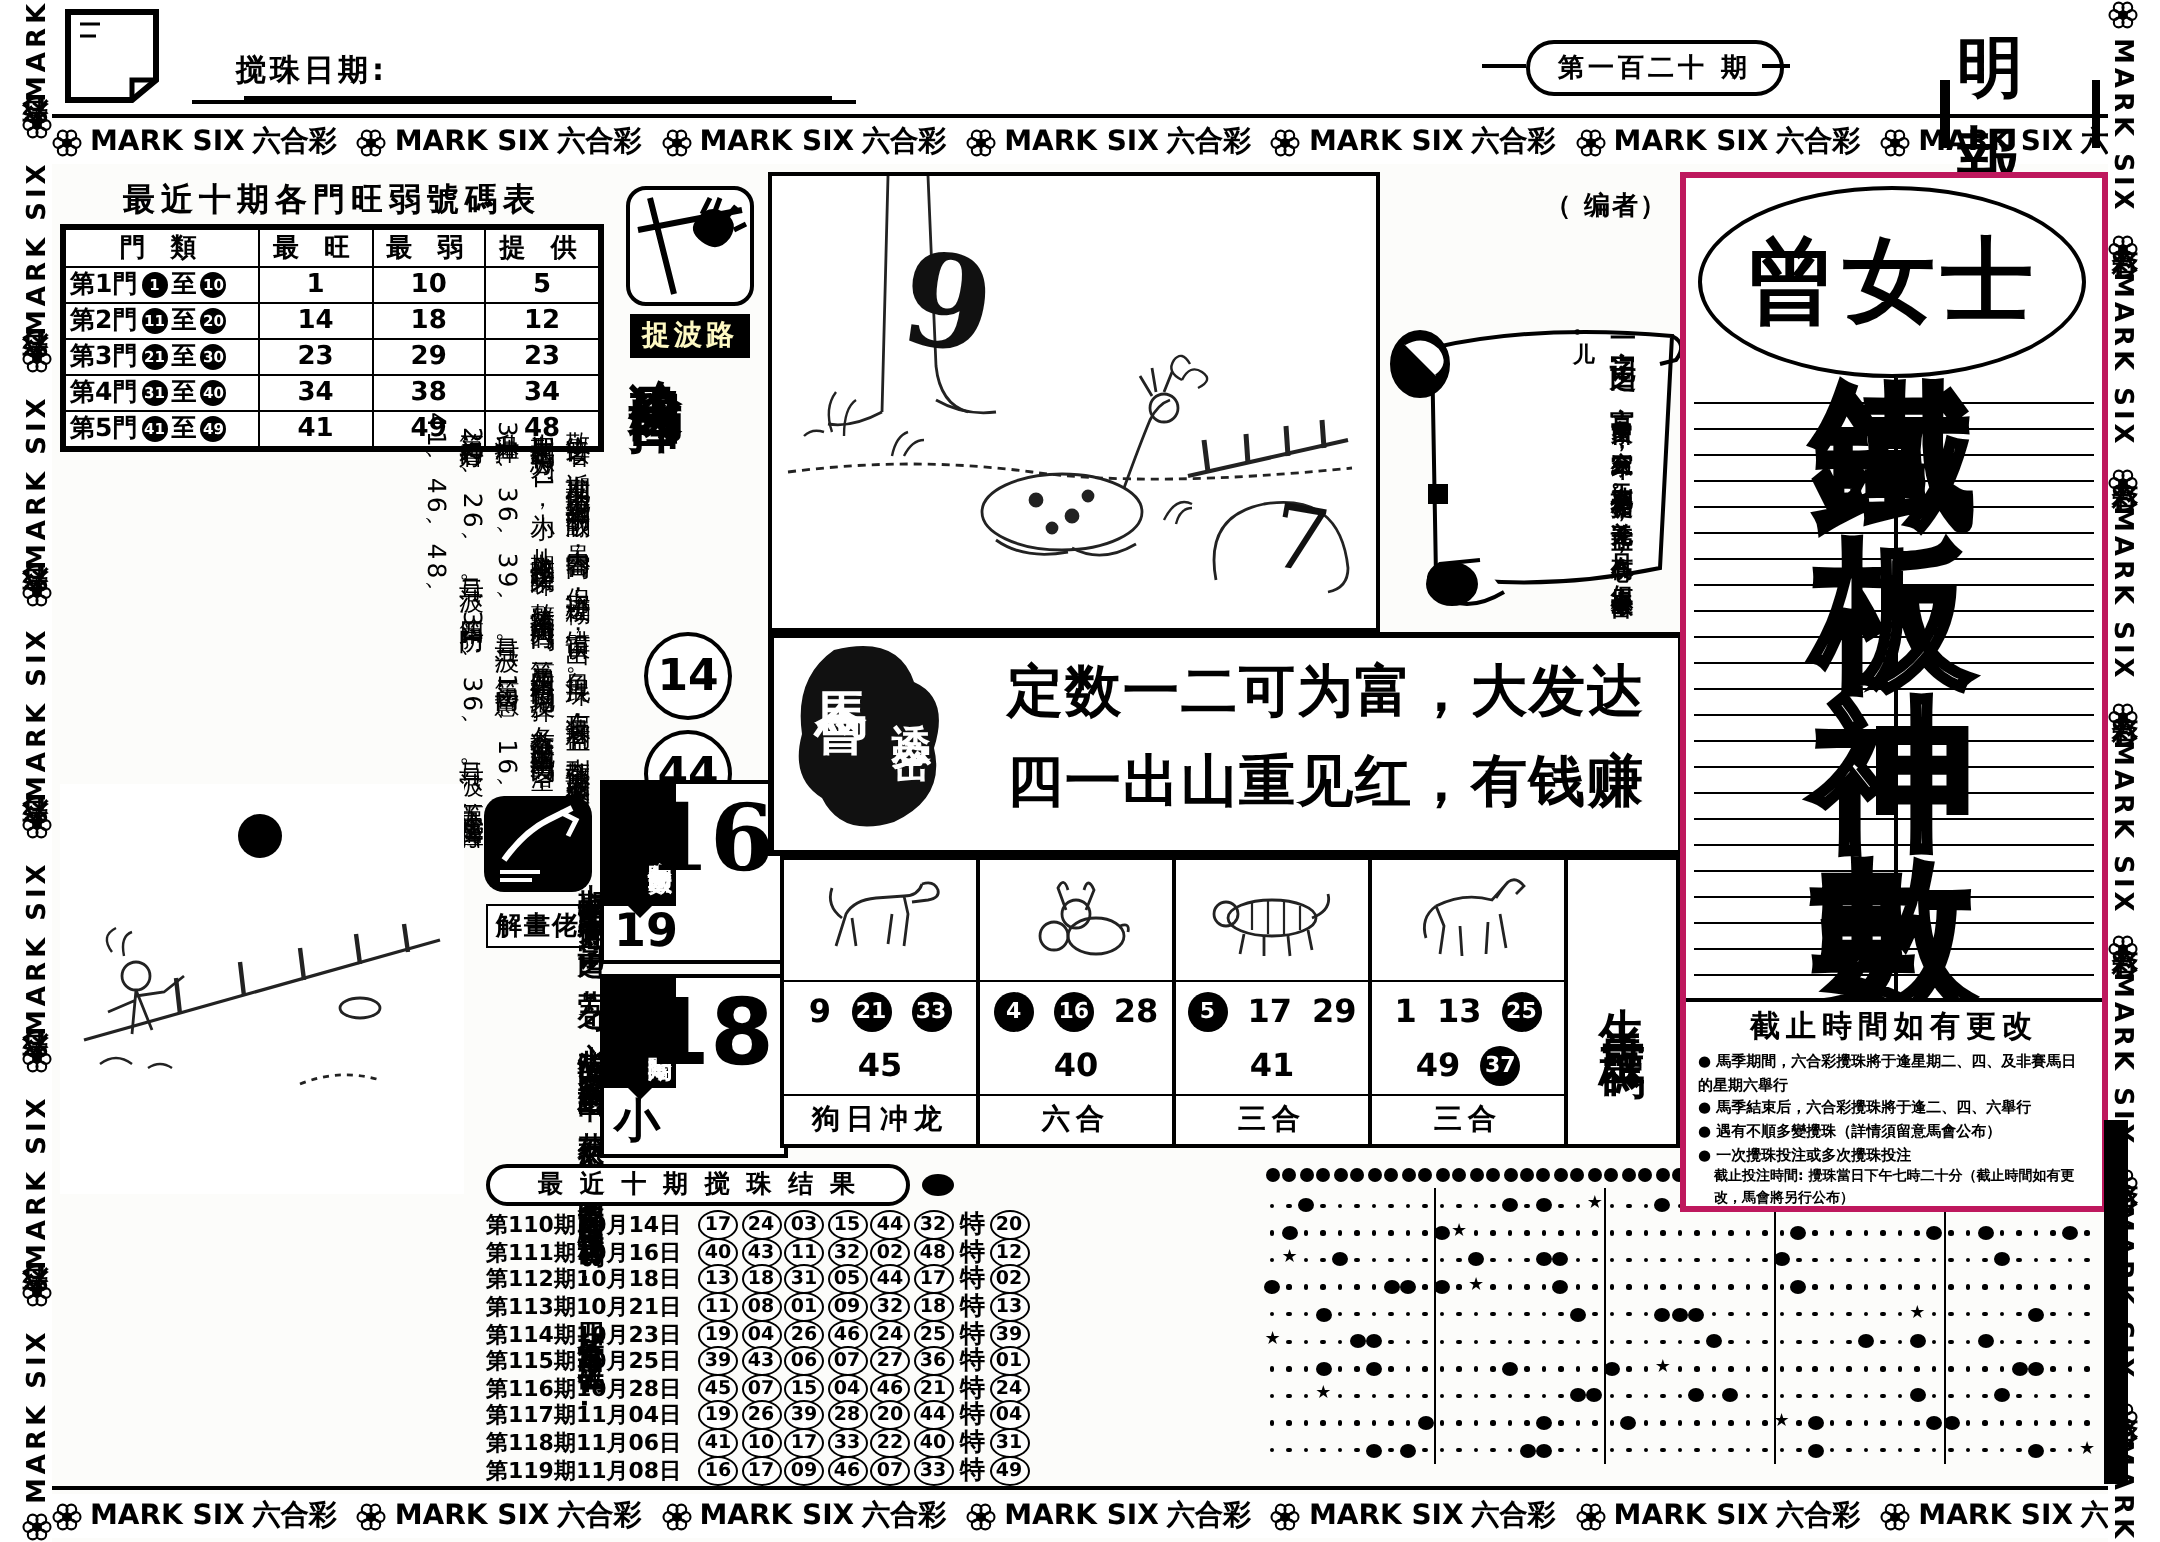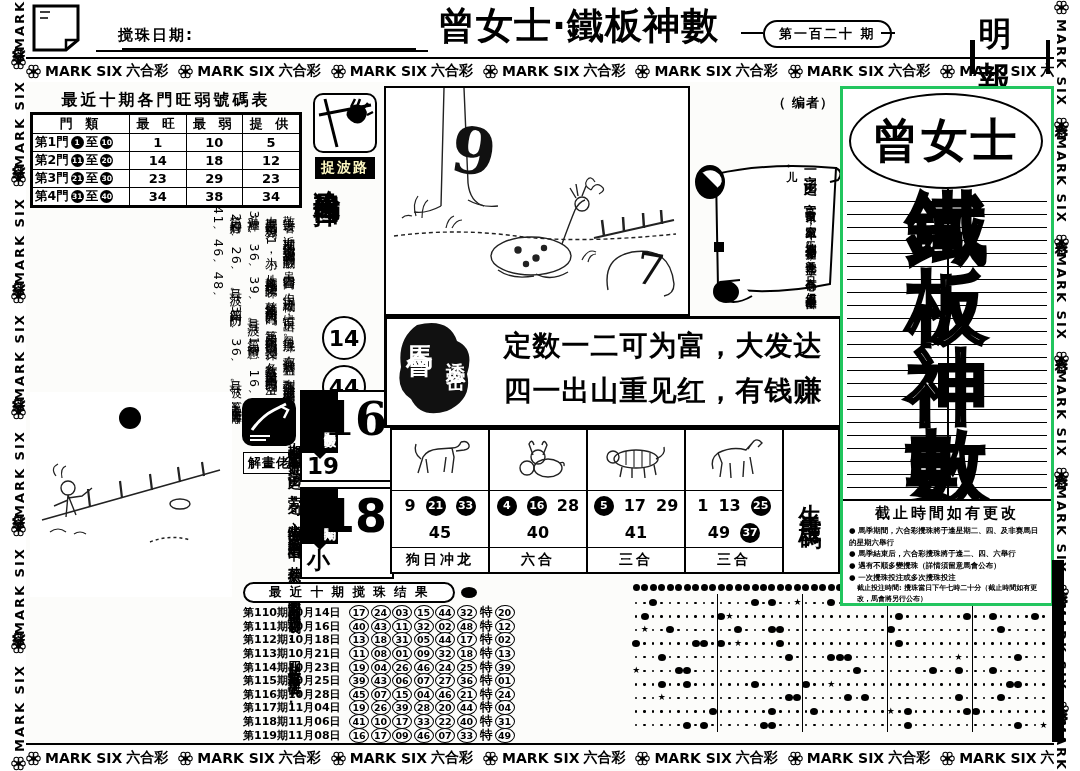--- a/index.html
+++ b/index.html
@@ -89,21 +89,21 @@
   .dc-head span{flex:1;display:flex;align-items:center;justify-content:center;}
   .dc-head i{width:7px;height:7px;background:#000;border-radius:50%;}
   .dc-rows{position:relative;}
   .dc-row{display:flex;height:13.6px;align-items:center;}
   .dc-cell{flex:1;display:flex;align-items:center;justify-content:center;}
   .d-s{width:2.5px;height:2.5px;background:#000;border-radius:50%;}
   .d-b{width:8px;height:7px;background:#000;border-radius:50%;}
   .d-x{font-size:9px;line-height:1;font-weight:bold;}
   .dc-line{position:absolute;top:-2px;bottom:0;width:1.5px;background:#000;}
   
-  .brand{position:absolute;left:840px;top:86px;width:208px;height:514px;border:3px solid #22c55e;background:#fff;}
+  .brand{position:absolute;left:840px;top:86px;width:208px;height:514px;border:3px solid #be185d;background:#fff;}
   .brand-oval{position:absolute;left:6px;top:4px;width:190px;height:92px;border:2.5px solid #000;border-radius:50%;display:flex;align-items:center;justify-content:center;}
   .brand-name{font-size:46px;font-weight:900;letter-spacing:3px;white-space:nowrap;}
   .ruled{position:absolute;left:4px;right:4px;top:100px;bottom:106px;background:repeating-linear-gradient(to bottom,#fff 0 12px,#000 12px 13px);}
   .ruled::before{content:"";position:absolute;left:50%;top:0;bottom:0;width:2px;background:#000;}
   .brand-chars{position:absolute;left:0;right:0;top:98px;bottom:106px;display:flex;flex-direction:column;align-items:center;justify-content:space-around;font-family:"DejaVu Serif",serif;font-size:80px;font-weight:900;line-height:1;color:#fff;-webkit-text-stroke:3px #000;text-shadow:0 0 1px #000;}
   .betting{position:absolute;left:0;right:0;bottom:0;height:104px;background:#fff;border-top:2px solid #000;padding:3px 6px;box-sizing:border-box;}
   .bet-title{text-align:center;font-size:15px;font-weight:900;letter-spacing:3px;margin-bottom:2px;}
   .bet-li{font-size:7.5px;line-height:1.55;font-weight:600;}
   .bet-li::before{content:"● ";}
   .bet-foot{font-size:7px;line-height:1.5;font-weight:600;padding-left:8px;}
@@ -470,21 +470,20 @@
   </div>
 <div class="rule-bottom"></div>
 
 <div class="header">
   <svg class="corner-icon" width="62" height="52" viewBox="0 0 62 52">
     <path d="M8,4 h44 v34 l-12,10 h-32 z" fill="#fff" stroke="#000" stroke-width="3"></path>
     <path d="M52,38 l-12,0 0,10" fill="none" stroke="#000" stroke-width="2.5"></path>
     <path d="M14,10 h10 M14,16 h8" stroke="#000" stroke-width="1.5"></path>
   </svg>
   <div class="drawdate"><span>搅珠日期:</span></div>
-  <div class="title">曾女士·鐵板神數</div>
   <div class="title-rule" style="left:96px;width:294px;top:48px;"></div>
   <div class="title-rule" style="left:715px;width:22px;"></div>
   <div class="badge">第一百二十 期</div>
   <div class="title-rule" style="left:855px;width:14px;"></div>
   <div class="masthead">
     <span class="bar"></span>
     <span>明報</span>
     <span class="bar"></span>
   </div>
 </div>
@@ -545,20 +544,33 @@
             <span class="gate-cell">
               <b>第4門</b>
               <span class="ball">31</span>
               <span>至</span>
               <span class="ball">40</span>
             </span>
           </td>
           <td>34</td>
           <td>38</td>
           <td>34</td>
+        </tr>
+        <tr>
+          <td style="width: 96px;">
+            <span class="gate-cell">
+              <b>第5門</b>
+              <span class="ball">41</span>
+              <span>至</span>
+              <span class="ball">49</span>
+            </span>
+          </td>
+          <td>41</td>
+          <td>49</td>
+          <td>48</td>
         </tr>
       </tbody>
   </table>
 </div>
 
 <div class="notice">敬告读者：近期发现内地市场上有本刊的翻版，虽内容雷同，但字迹模糊，错误百出，鱼目混珠。有损读者利益，本刊敬请读者朋友购读本刊，须认明原致误。上期开出码总分为121为小，从上期摊路趋势来睇，整体摊路偏向大门号码，第三门及第四门号码均见反弹，各有数个波出现第四门号码落空，估计今期走势，第四门旺势可持续升温捧31、36、39、号三只波。第二门留意13、16、号二只波。第三门看好22、26、号二只波。第四门防31、36、号二只波。第五走冷运势暂停博41、46、48、</div>
 
 <div class="catch">
   <svg class="catch-ic" width="60" height="56" viewBox="0 0 60 56">
     <path d="M10,4 L22,52 M4,20 L56,10" stroke="#000" stroke-width="3" fill="none"></path>

